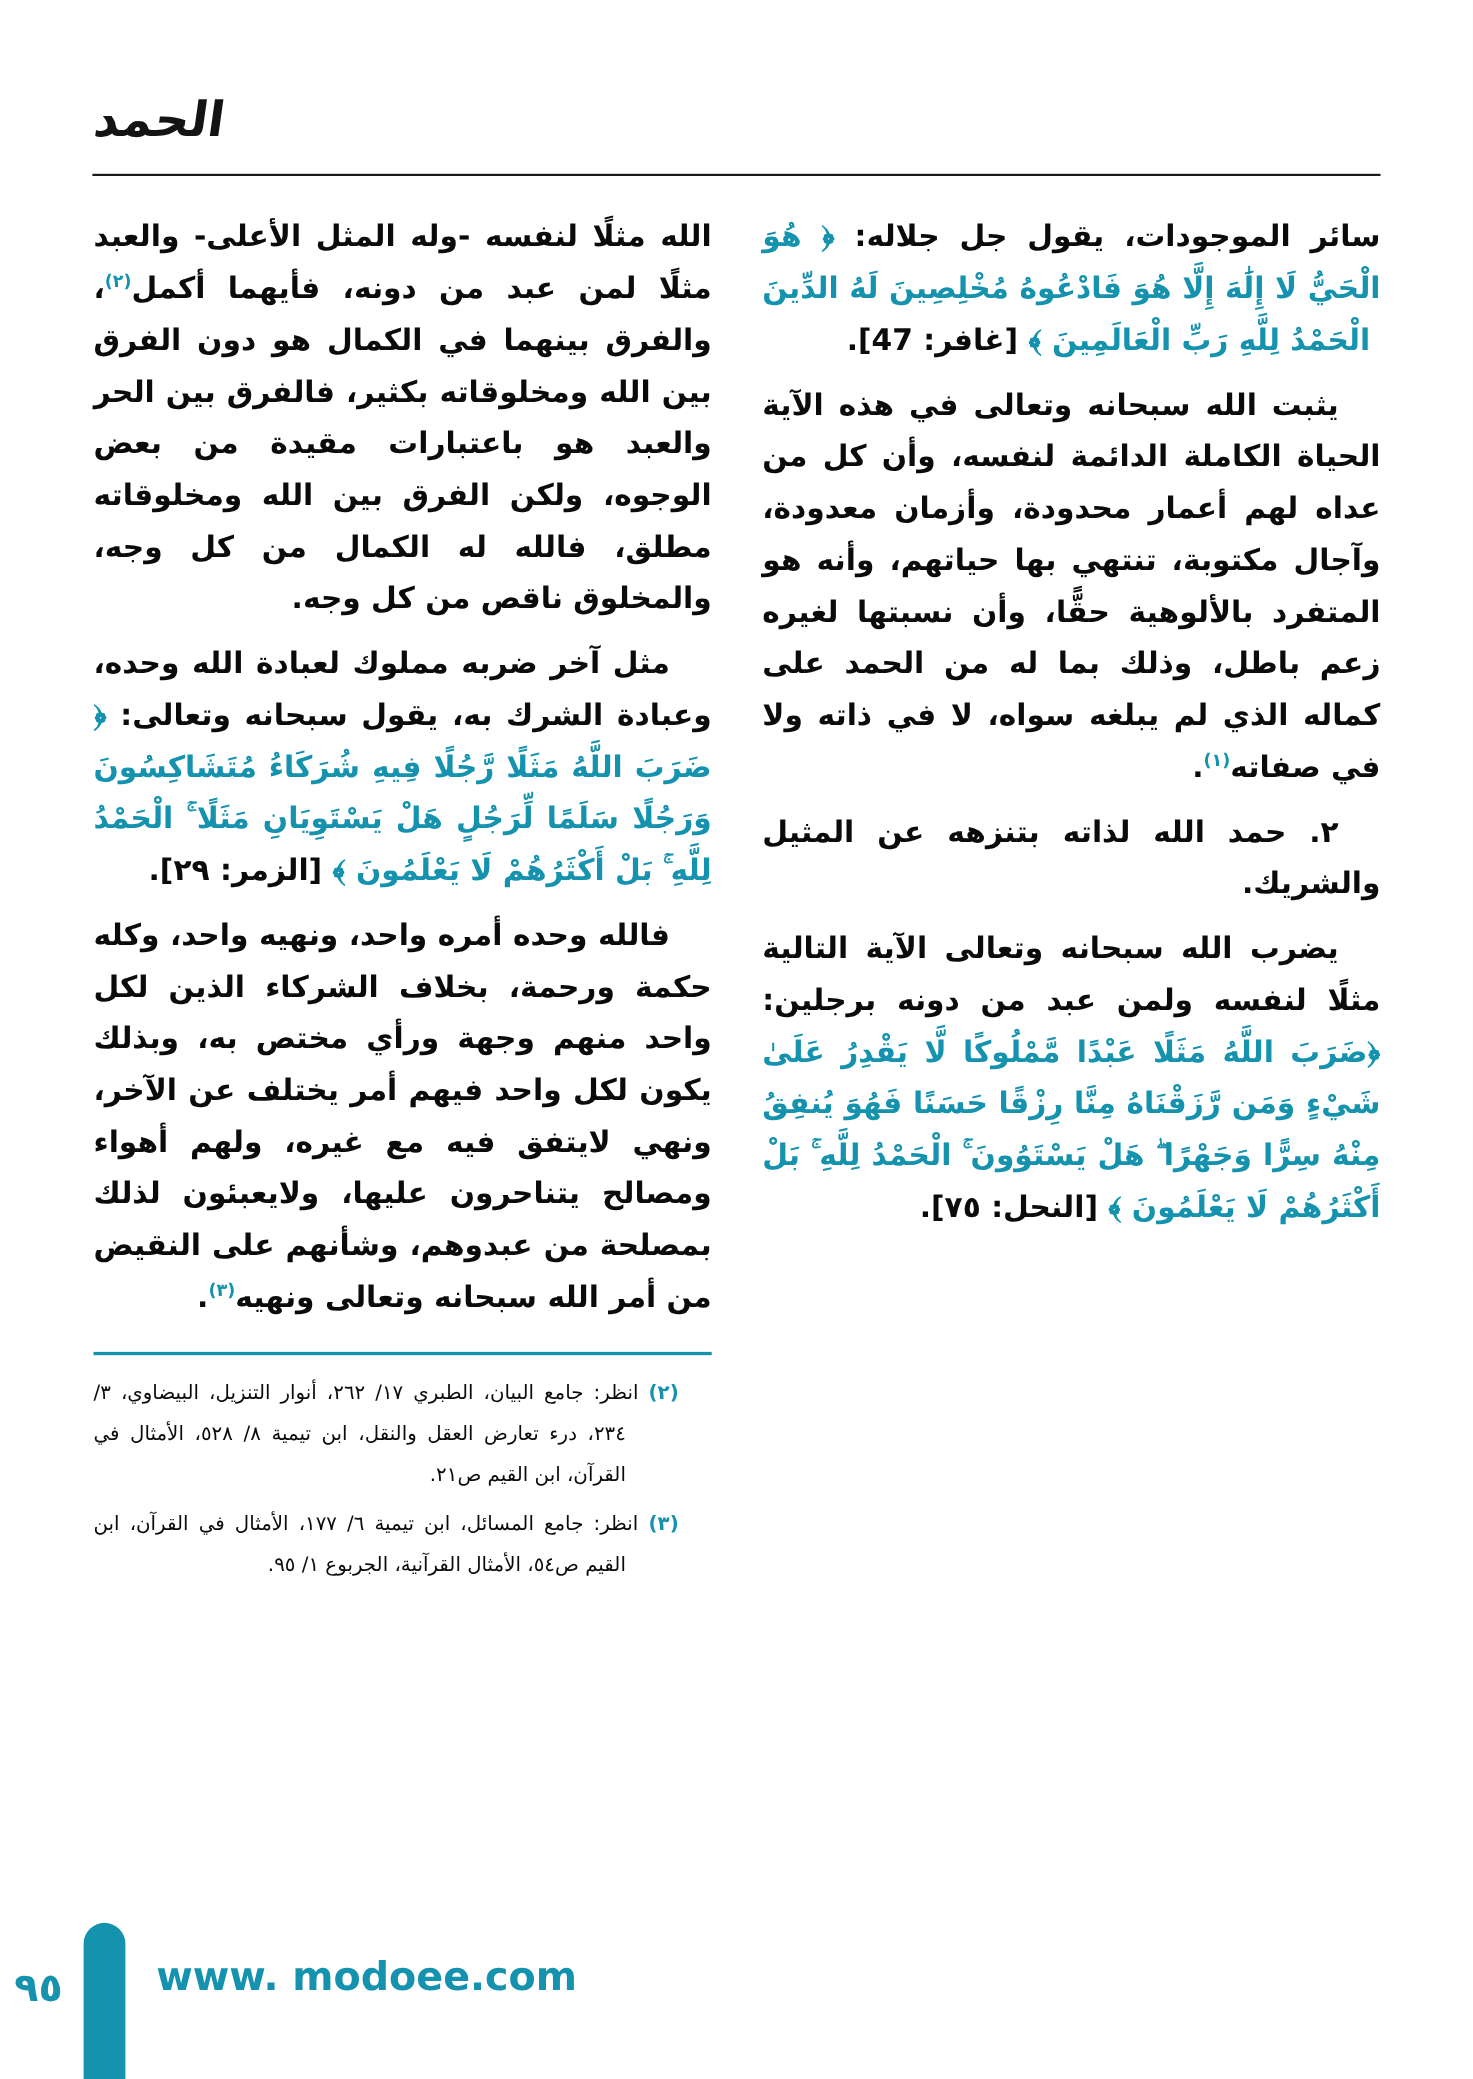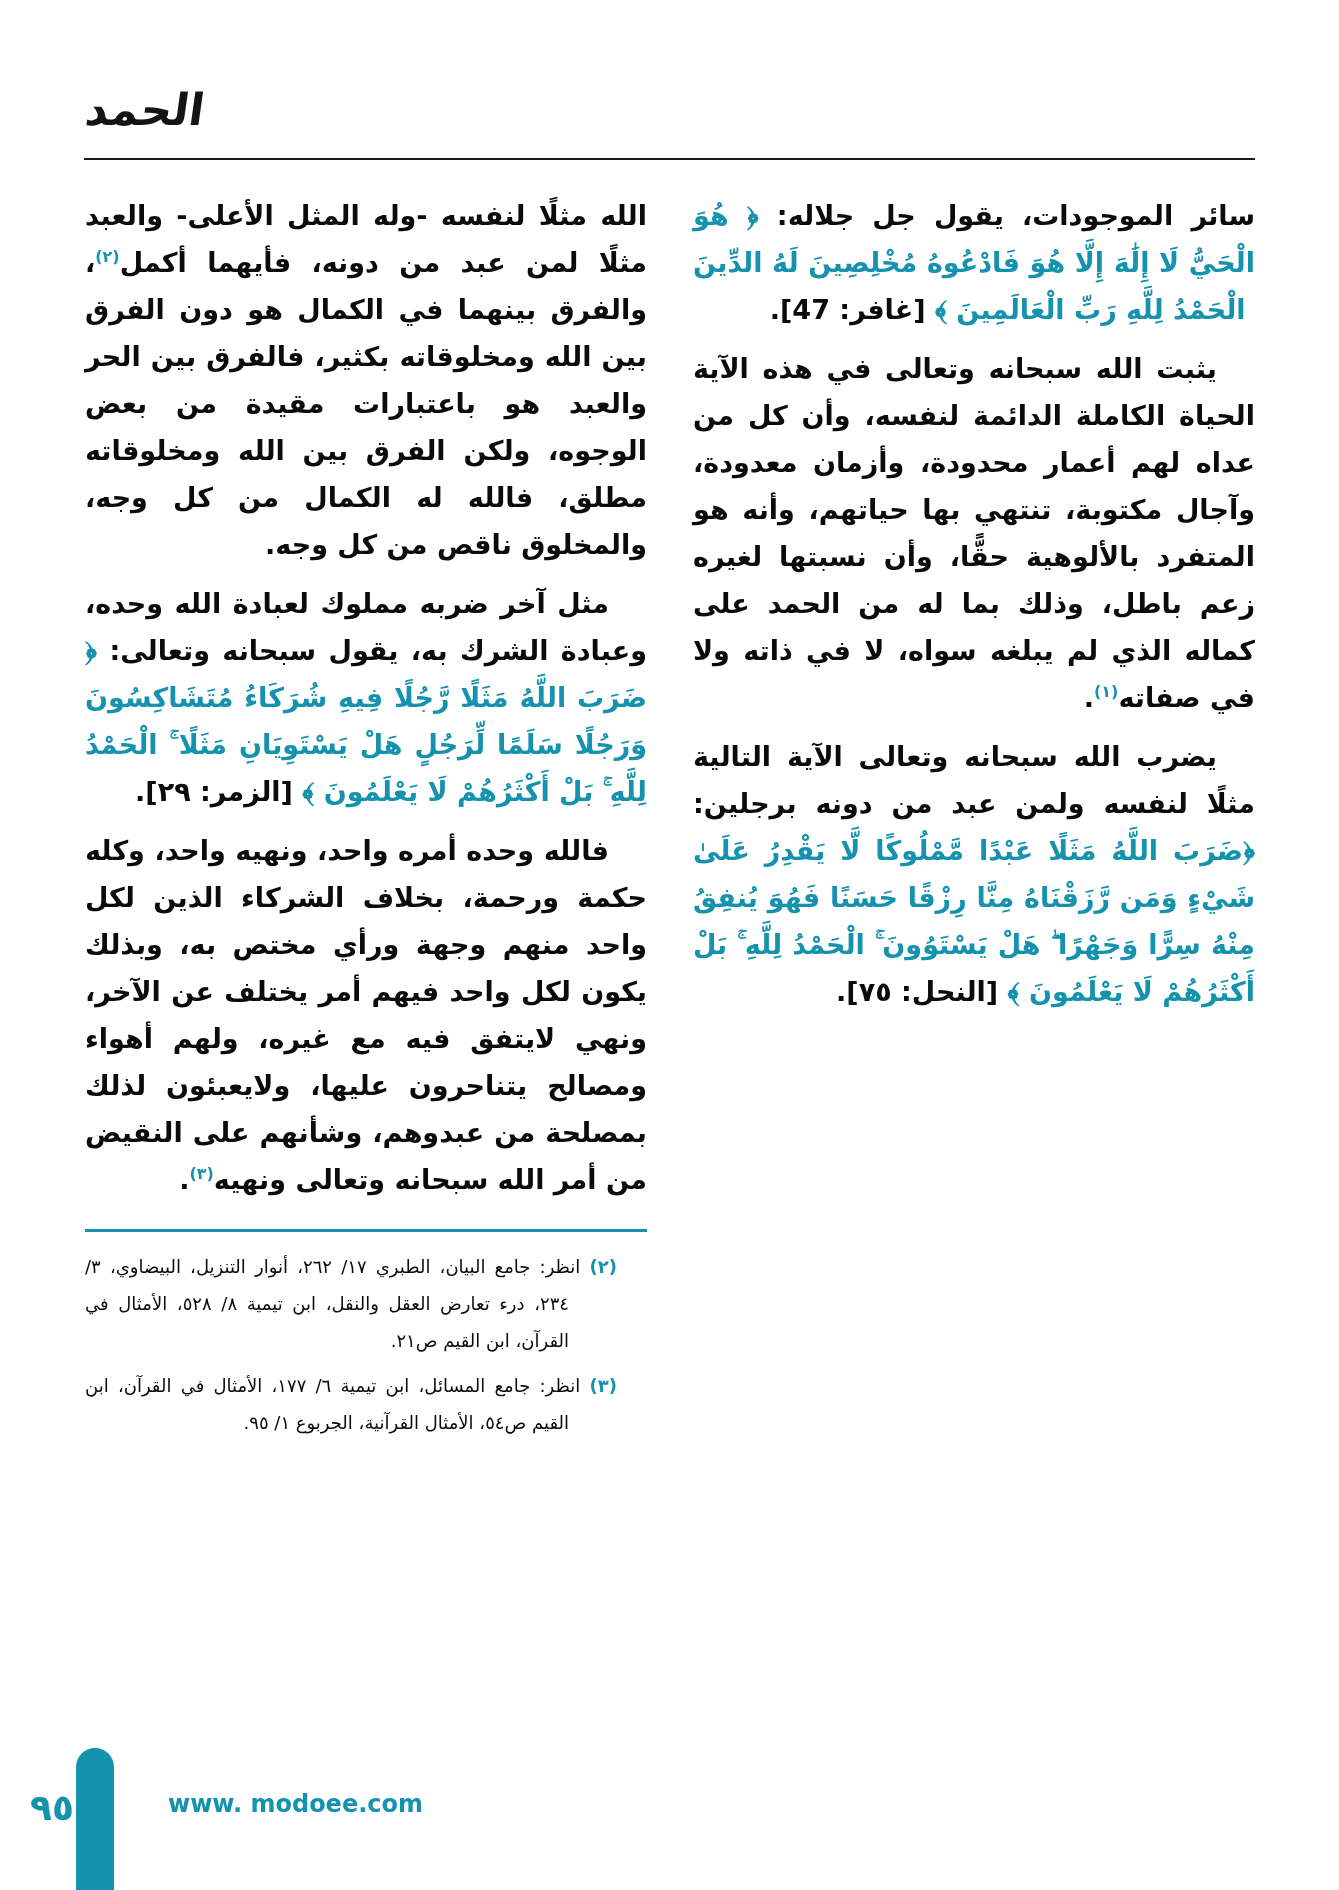--- a/index.html
+++ b/index.html
@@ -78,60 +78,61 @@
     margin: 0 30px 8px 0;
     text-indent: -48px;
     padding-right: 48px;
     text-align: justify;
   }
   .fn-num { color: var(--accent); font-weight: 700; }
   
   .page-number {
     position: absolute;
     bottom: 62px;
-    left: 30px;
+    left: 13px;
     font-size: 36px;
     font-weight: 700;
     color: var(--accent);
     direction: rtl;
   }
   .footer-tab {
     position: absolute;
     bottom: 0;
     left: 76px;
     width: 38px;
     height: 142px;
     background: var(--accent);
     border-radius: 19px 19px 0 0;
   }
   .website {
     position: absolute;
     bottom: 72px;
-    left: 168px;
-    font-size: 24px;
+    left: 142px;
+    font-size: 36px;
     font-weight: 700;
     color: var(--accent);
     direction: ltr;
   }
 </style>
 </head>
 <body>
 
 <div class="page">
 
   <div class="header-title">الحمد</div>
   <div class="header-rule"></div>
 
   <div class="content">
 
     <section class="column">
       <p class="para"><span>سائر الموجودات، يقول جل جلاله: </span><span class="verse">﴿ هُوَ الْحَيُّ لَا إِلَٰهَ إِلَّا هُوَ فَادْعُوهُ مُخْلِصِينَ لَهُ الدِّينَ ۗ الْحَمْدُ لِلَّهِ رَبِّ الْعَالَمِينَ ﴾</span><span> [غافر: 47].</span></p>
 
       <p class="para indent"><span>يثبت الله سبحانه وتعالى في هذه الآية الحياة الكاملة الدائمة لنفسه، وأن كل من عداه لهم أعمار محدودة، وأزمان معدودة، وآجال مكتوبة، تنتهي بها حياتهم، وأنه هو المتفرد بالألوهية حقًّا، وأن نسبتها لغيره زعم باطل، وذلك بما له من الحمد على كماله الذي لم يبلغه سواه، لا في ذاته ولا في صفاته</span><span class="fn-mark">(١)</span><span>.</span></p>
 
+      <p class="para indent heading">٢. حمد الله لذاته بتنزهه عن المثيل والشريك.</p>
 
       <p class="para indent"><span>يضرب الله سبحانه وتعالى الآية التالية مثلًا لنفسه ولمن عبد من دونه برجلين: </span><span class="verse">﴿ضَرَبَ اللَّهُ مَثَلًا عَبْدًا مَّمْلُوكًا لَّا يَقْدِرُ عَلَىٰ شَيْءٍ وَمَن رَّزَقْنَاهُ مِنَّا رِزْقًا حَسَنًا فَهُوَ يُنفِقُ مِنْهُ سِرًّا وَجَهْرًا ۖ هَلْ يَسْتَوُونَ ۚ الْحَمْدُ لِلَّهِ ۚ بَلْ أَكْثَرُهُمْ لَا يَعْلَمُونَ ﴾</span><span> [النحل: ٧٥].</span></p>
 
 
     </section>
 
     <section class="column">
       <p class="para"><span>الله مثلًا لنفسه -وله المثل الأعلى- والعبد مثلًا لمن عبد من دونه، فأيهما أكمل</span><span class="fn-mark">(٢)</span><span>، والفرق بينهما في الكمال هو دون الفرق بين الله ومخلوقاته بكثير، فالفرق بين الحر والعبد هو باعتبارات مقيدة من بعض الوجوه، ولكن الفرق بين الله ومخلوقاته مطلق، فالله له الكمال من كل وجه، والمخلوق ناقص من كل وجه.</span></p>
 
       <p class="para indent"><span>مثل آخر ضربه مملوك لعبادة الله وحده، وعبادة الشرك به، يقول سبحانه وتعالى: </span><span class="verse">﴿ ضَرَبَ اللَّهُ مَثَلًا رَّجُلًا فِيهِ شُرَكَاءُ مُتَشَاكِسُونَ وَرَجُلًا سَلَمًا لِّرَجُلٍ هَلْ يَسْتَوِيَانِ مَثَلًا ۚ الْحَمْدُ لِلَّهِ ۚ بَلْ أَكْثَرُهُمْ لَا يَعْلَمُونَ ﴾</span><span> [الزمر: ٢٩].</span></p>

